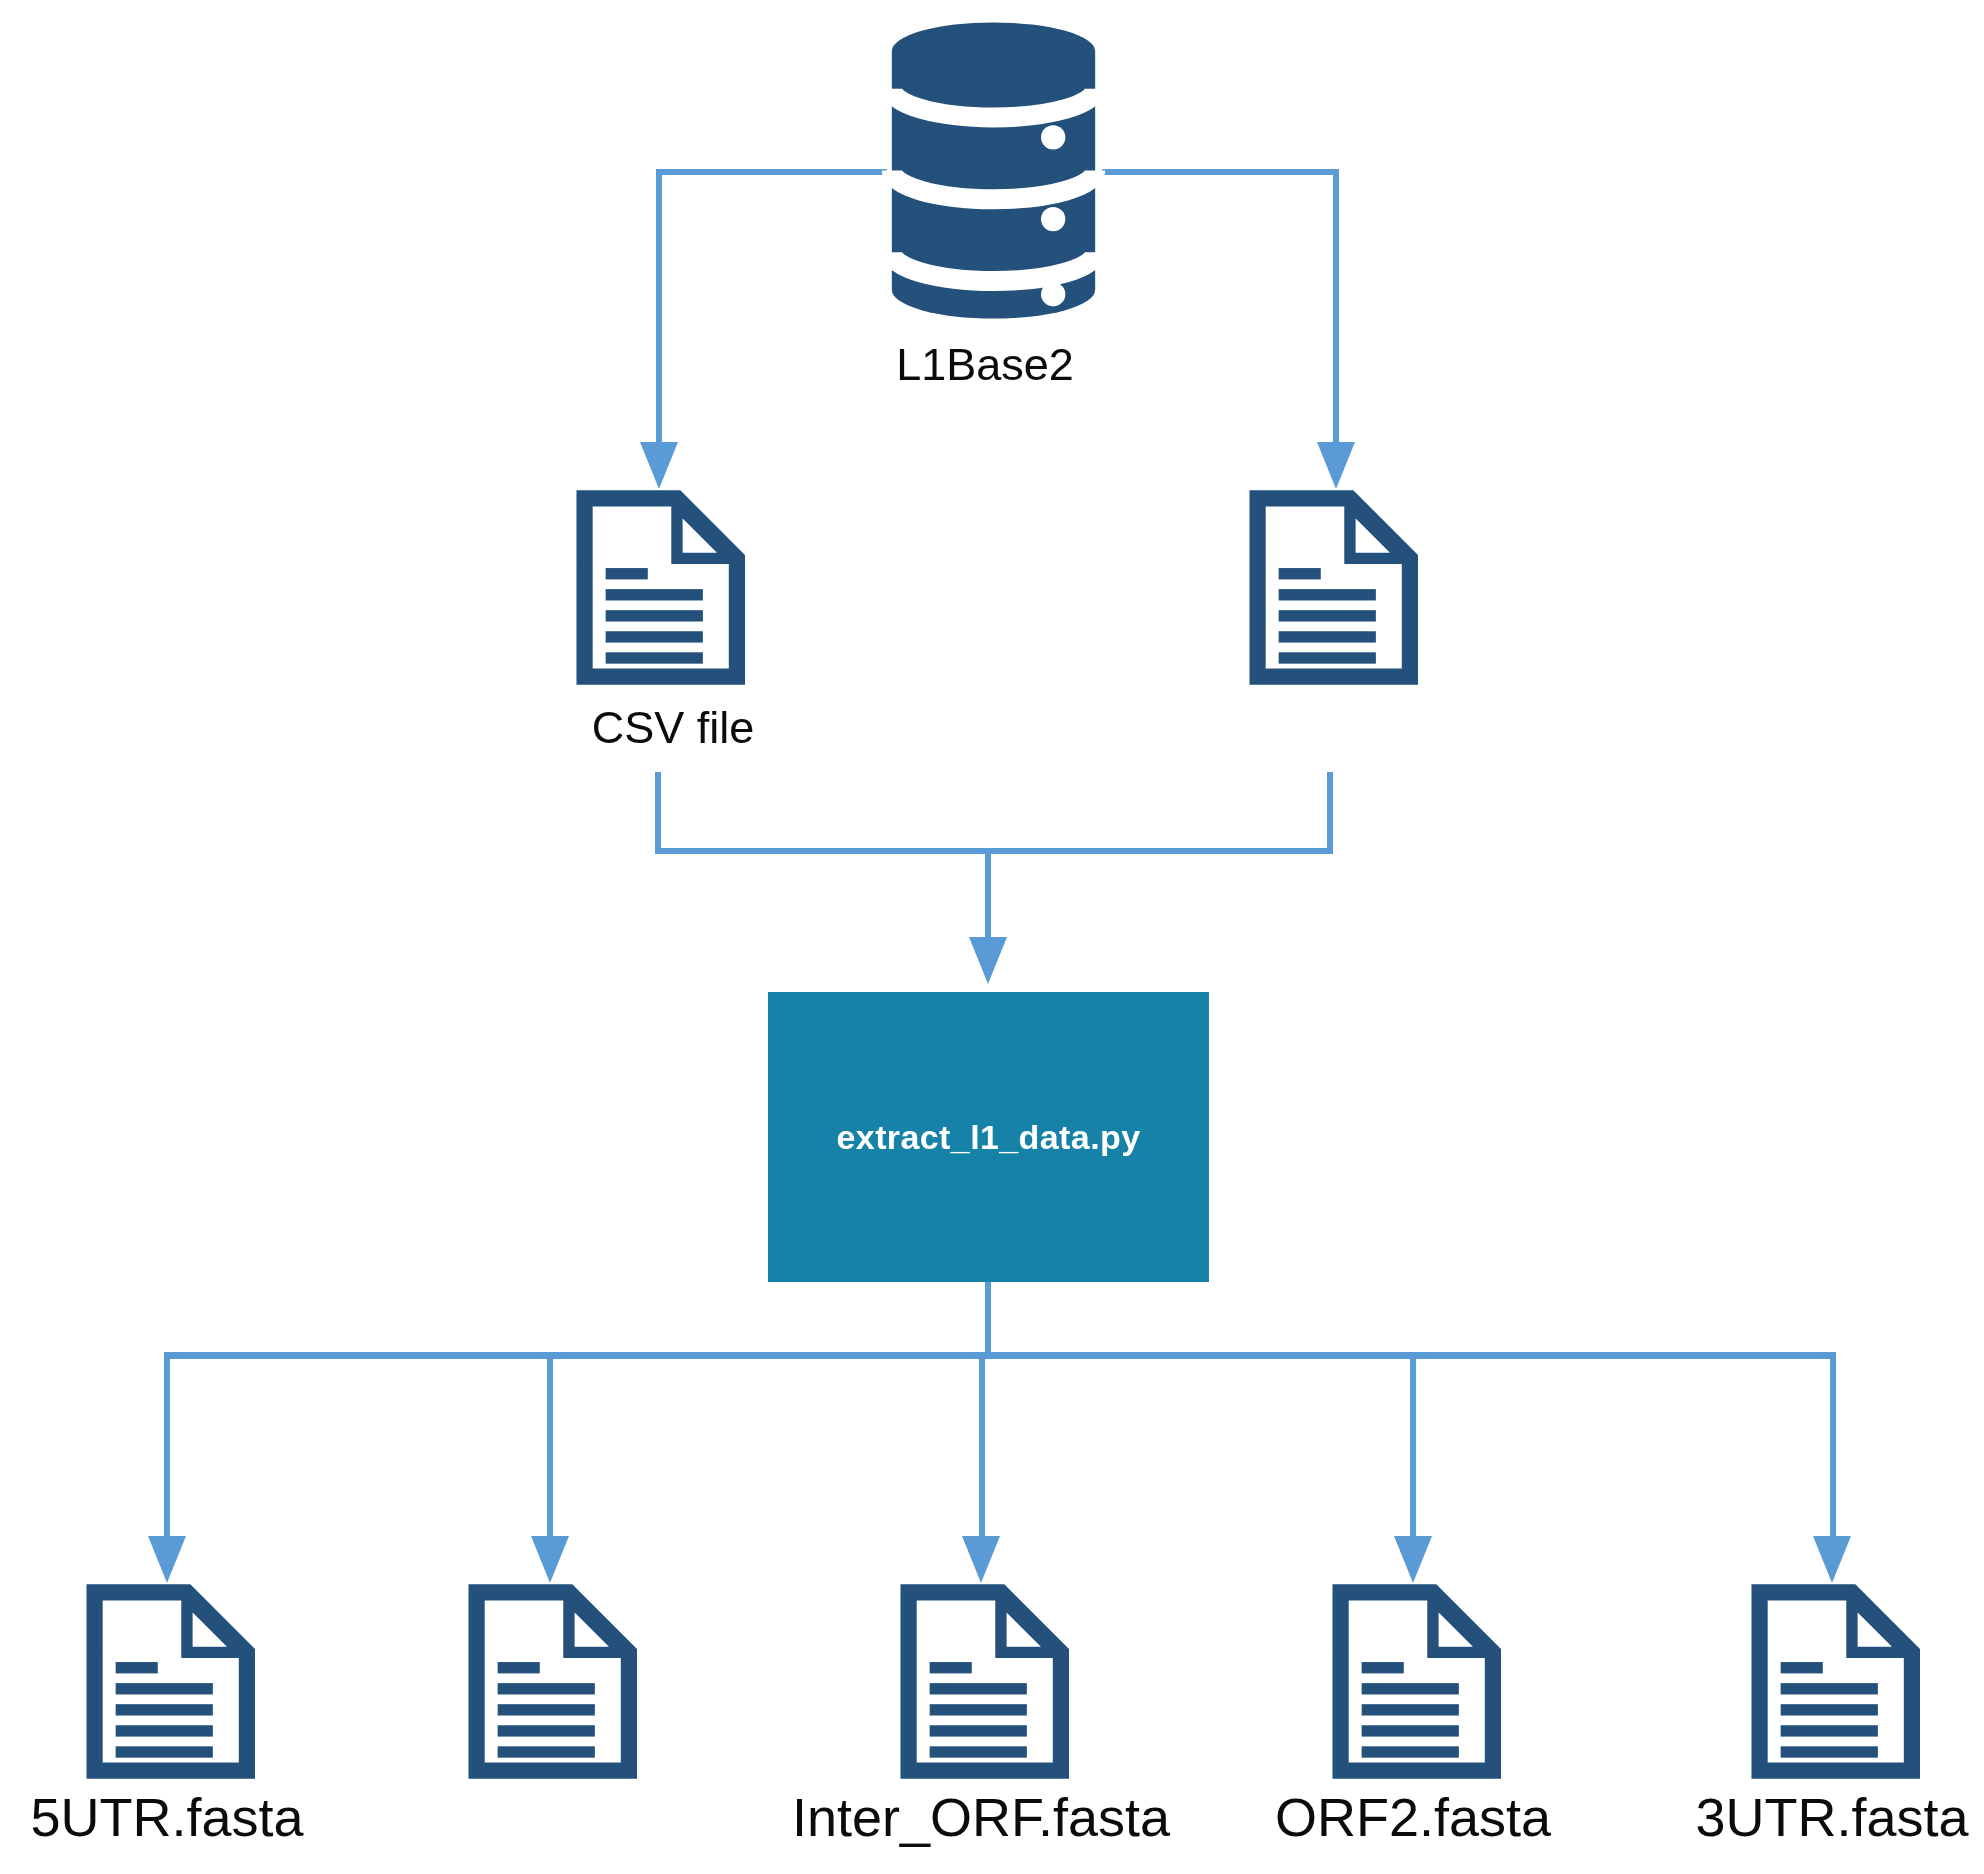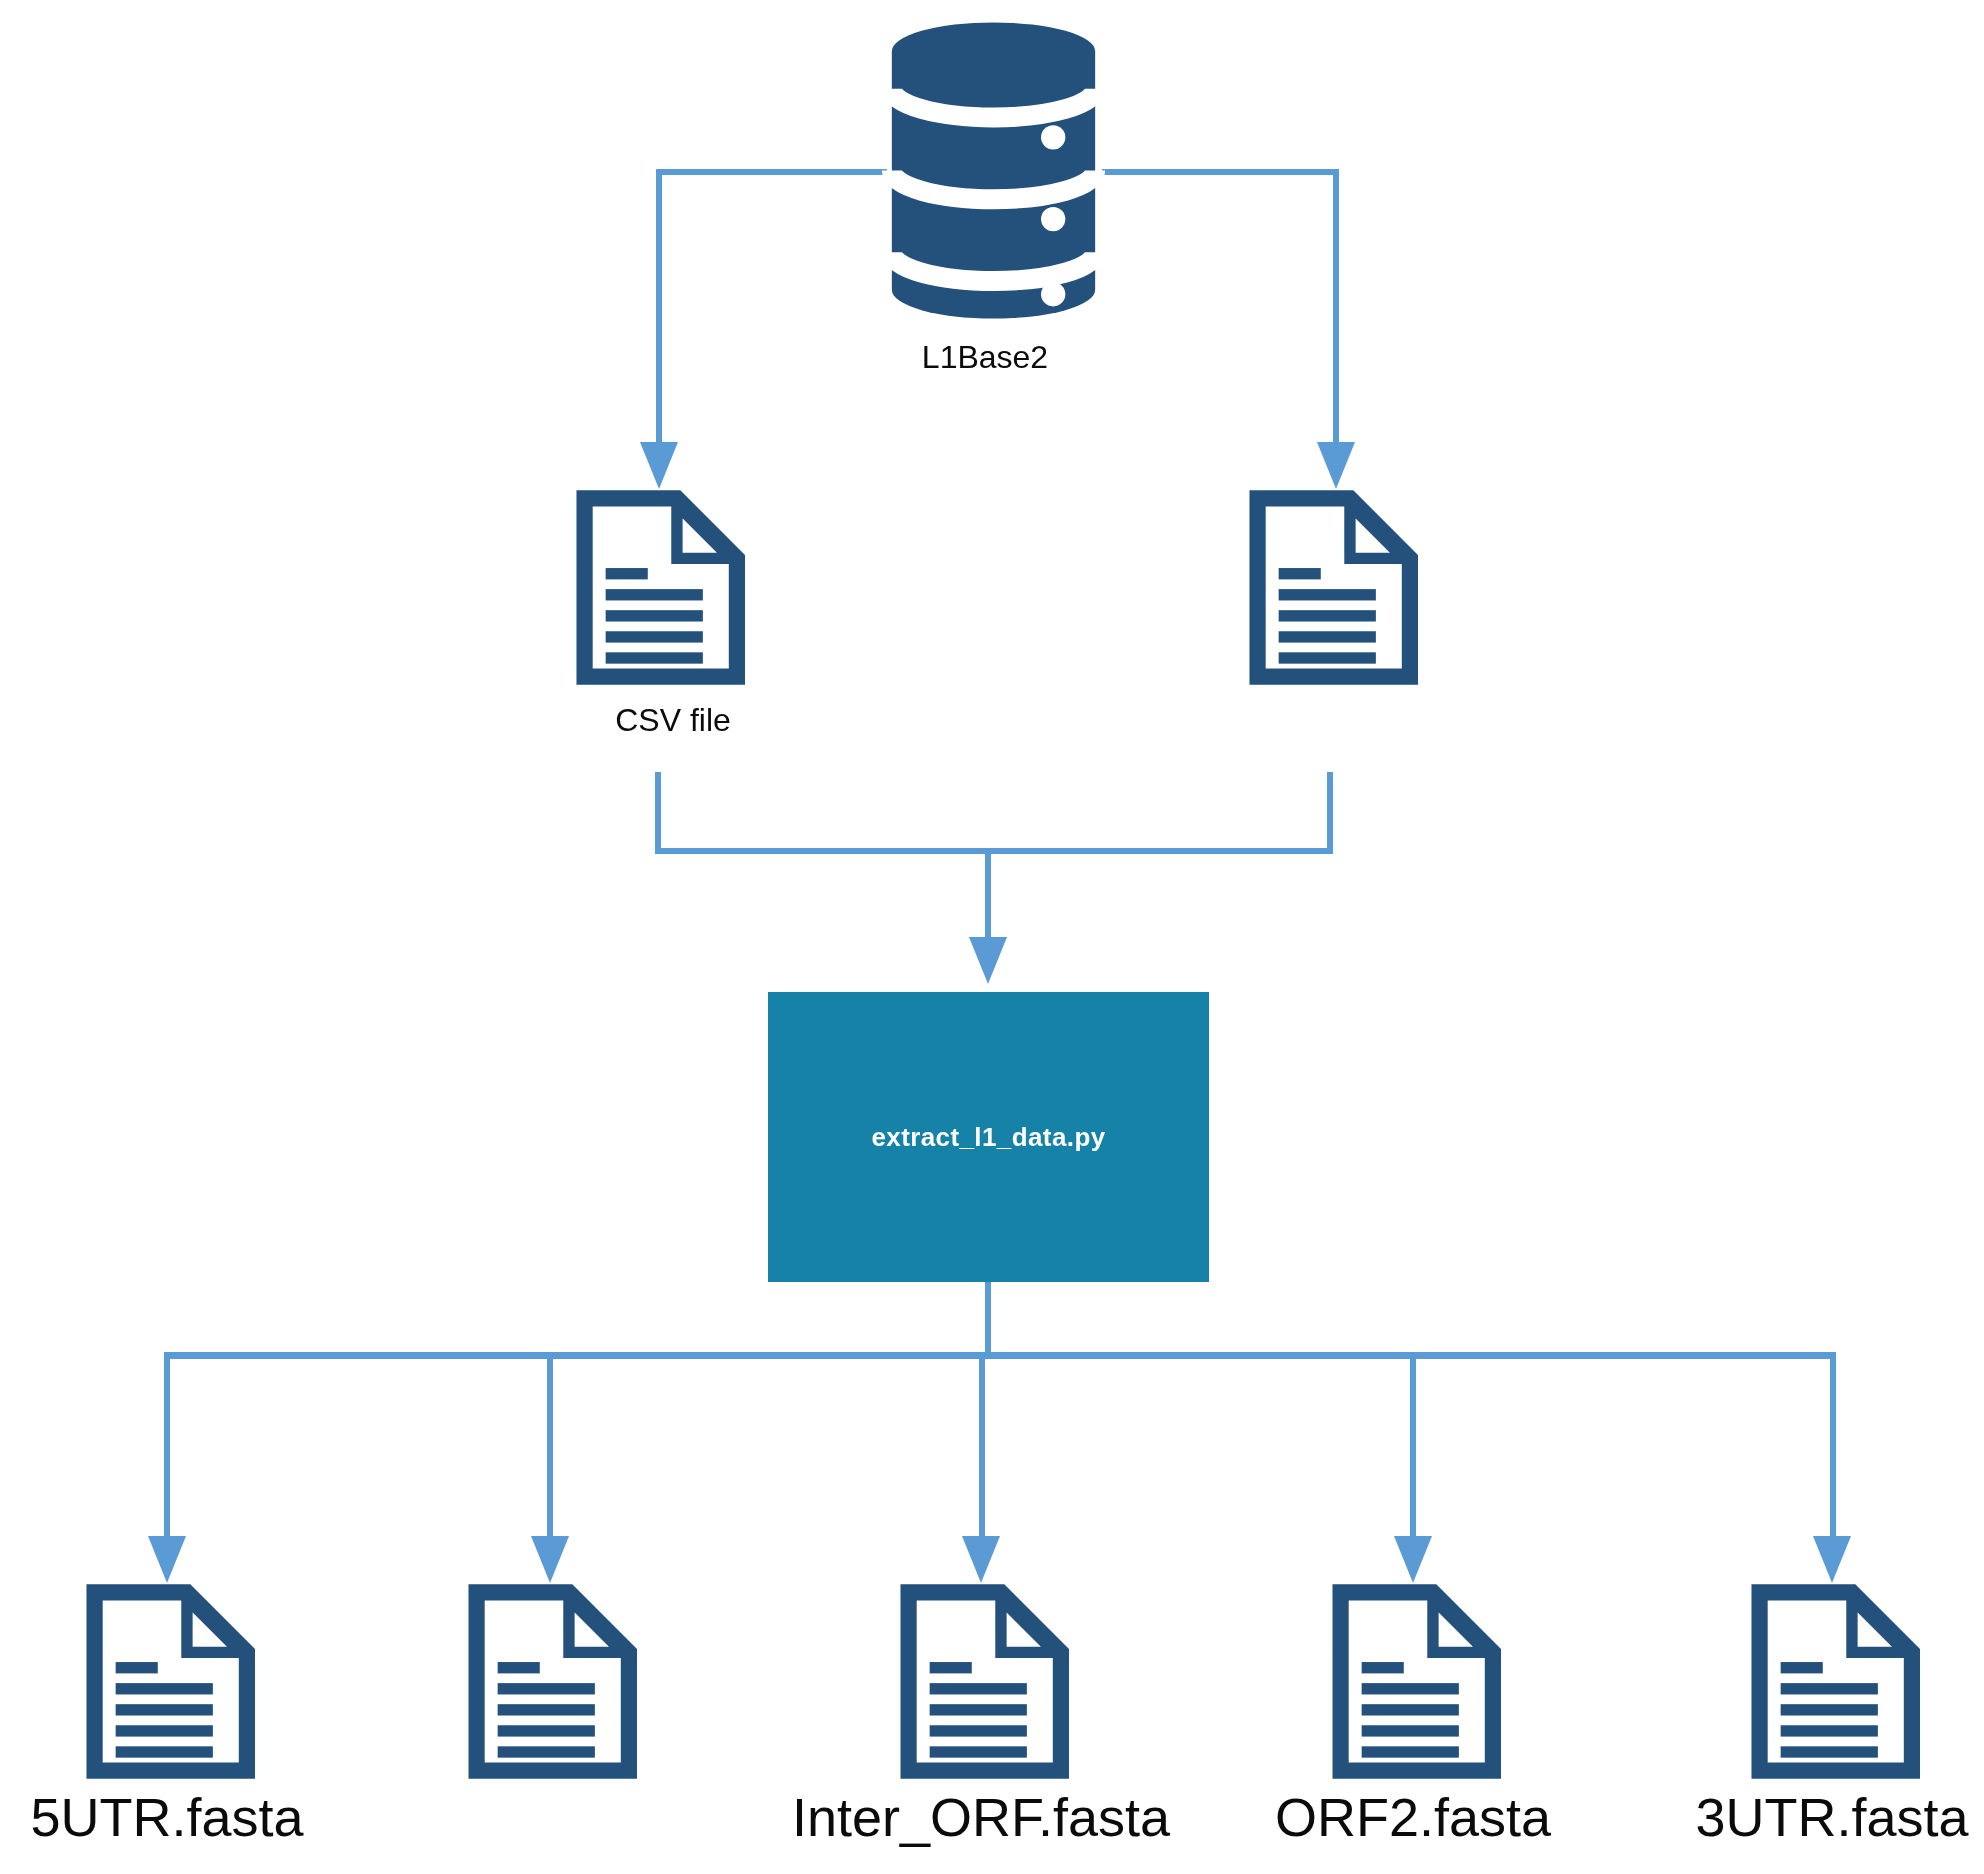--- a/index.html
+++ b/index.html
@@ -16,37 +16,37 @@
     font-family:"Liberation Sans", sans-serif;color:var(--label-text);
     overflow:hidden;
   }
   .line{position:absolute;background:var(--connector-blue);}
   .arrow-down{
     position:absolute;width:0;height:0;
     border-left:19px solid transparent;border-right:19px solid transparent;
     border-top:47px solid var(--connector-blue);
   }
   .node-label{
-    position:absolute;text-align:center;font-size:32px;line-height:1.1;
+    position:absolute;text-align:center;font-size:45px;line-height:1.1;
     color:var(--label-text);white-space:nowrap;
   }
   .out-label{font-size:54px;}
   .icon{position:absolute;}
   .file-page{fill:#fff;stroke:var(--icon-blue);stroke-width:10;stroke-linejoin:miter;}
   .file-flap{fill:#fff;stroke:var(--icon-blue);stroke-width:7;stroke-linejoin:miter;}
   .file-line{fill:var(--icon-blue);}
   .db-body{fill:var(--icon-blue);}
   .db-gap{fill:none;stroke:#fff;stroke-width:9;}
   .db-dot{fill:#fff;}
   .script-box{
     position:absolute;left:768px;top:992px;width:441px;height:290px;
     background:var(--box-teal);display:flex;align-items:center;justify-content:center;
   }
   .script-box .script-label{
-    color:var(--box-text);font-size:26px;font-weight:bold;letter-spacing:0.4px;
+    color:var(--box-text);font-size:34px;font-weight:bold;letter-spacing:0.4px;
     font-family:"Liberation Sans", sans-serif;
   }
 </style>
 </head>
 <body>
 
 <div class="canvas">
 
   <div class="line" style="left:656px;top:169px;width:231px;height:5.7px;"></div>
   <div class="line" style="left:1102px;top:169px;width:236px;height:5.7px;"></div>

